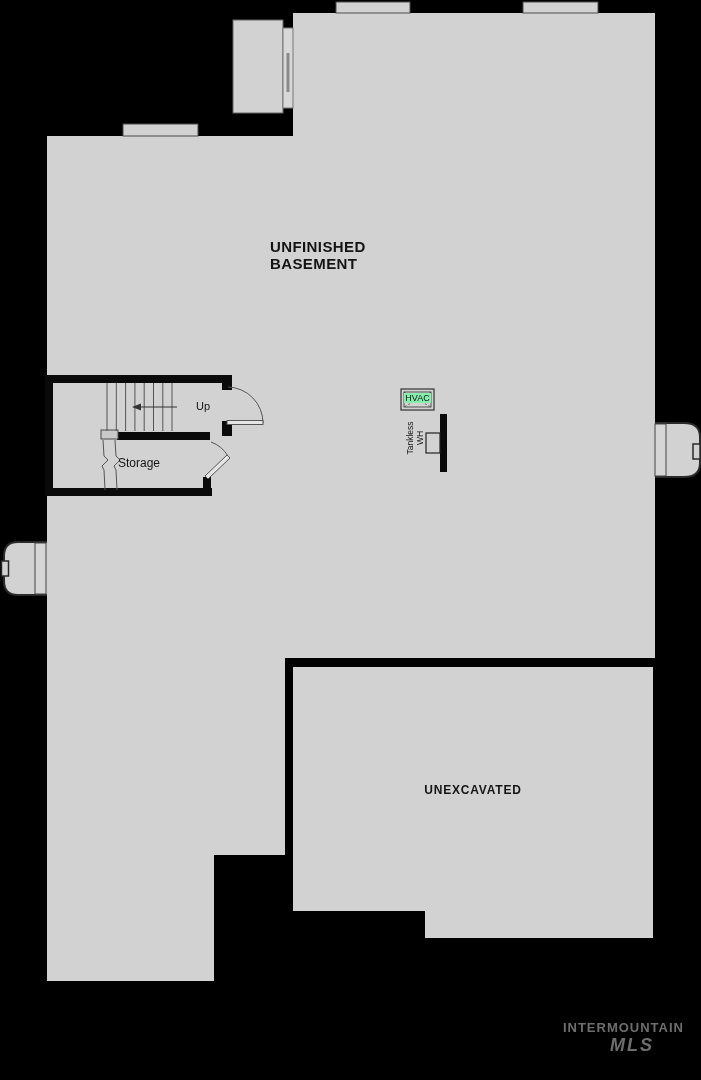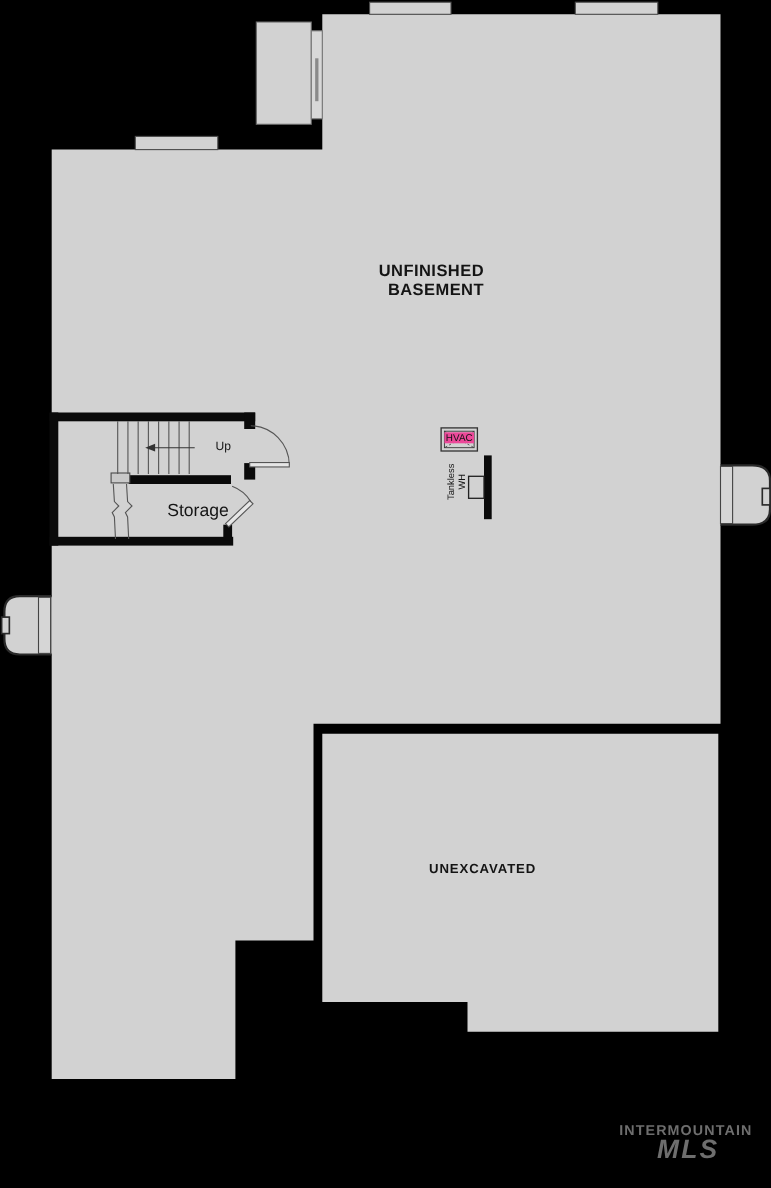--- a/index.html
+++ b/index.html
@@ -6,36 +6,36 @@
   .canvas{
     position:relative;width:701px;height:1080px;
     background:var(--background,#000);overflow:hidden;
     font-family:"Liberation Sans", sans-serif;
   }
   .plan-svg{position:absolute;left:0;top:0;}
   .floor{fill:var(--floor,#d2d2d2);}
   .wall{fill:var(--wall,#0a0a0a);}
   .outline{stroke:var(--line,#4d4d4d);}
   .lbl{position:absolute;color:#141414;}
-  .lbl-room{font-weight:bold;font-size:15px;line-height:17px;letter-spacing:.4px;text-align:right;}
-  .lbl-unex{font-weight:bold;font-size:12px;letter-spacing:.8px;text-align:left;}
-  .lbl-storage{font-size:16px;text-align:right;}
+  .lbl-room{font-weight:bold;font-size:15px;line-height:17px;letter-spacing:.4px;text-align:left;}
+  .lbl-unex{font-weight:bold;font-size:12px;letter-spacing:.8px;text-align:center;}
+  .lbl-storage{font-size:12px;text-align:left;}
   .lbl-up{font-size:11px;margin-left:17px;}
   .lbl-hvac{font-size:9px;width:33px;text-align:center;line-height:9px;}
-  .lbl-hvac span{background:#ec4899;padding:0 1px;}
+  .lbl-hvac span{background:#86efac;padding:0 1px;}
   .lbl-tankless{
     font-size:8.5px;line-height:10px;text-align:center;width:48px;height:22px;
     transform:rotate(-90deg);transform-origin:center;
   }
   .watermark{
     position:absolute;left:539px;top:1021px;width:145px;text-align:right;
     color:var(--watermark,#6e6e6e);
   }
   .wm-line1{font-weight:bold;font-size:13px;letter-spacing:1px;line-height:14px;}
-  .wm-line2{font-weight:bold;font-style:italic;font-size:24px;letter-spacing:2px;line-height:21px;padding-right:30px;}
+  .wm-line2{font-weight:bold;font-style:italic;font-size:18px;letter-spacing:2px;line-height:21px;padding-right:30px;}
 </style>
 </head>
 <body>
 
 <div class="canvas">
 
   <svg class="plan-svg" width="701" height="1080" viewBox="0 0 701 1080">
 
     <path class="floor" d="M47,136 H293 V13 H655 V658 H285 V855 H214 V981 H47 Z"></path>
 

